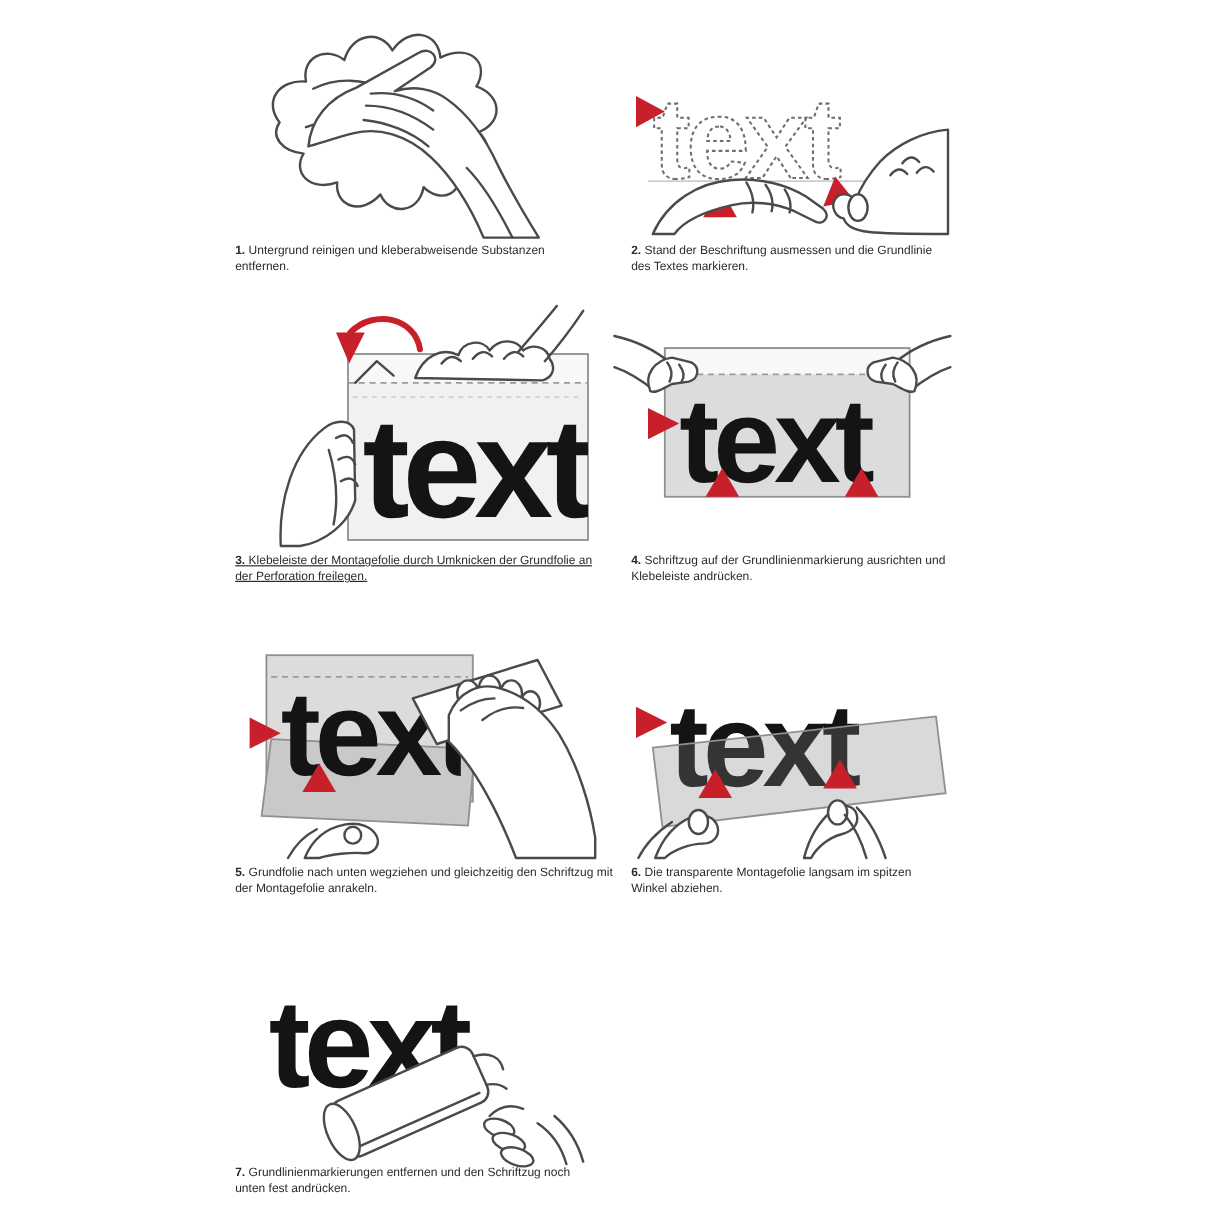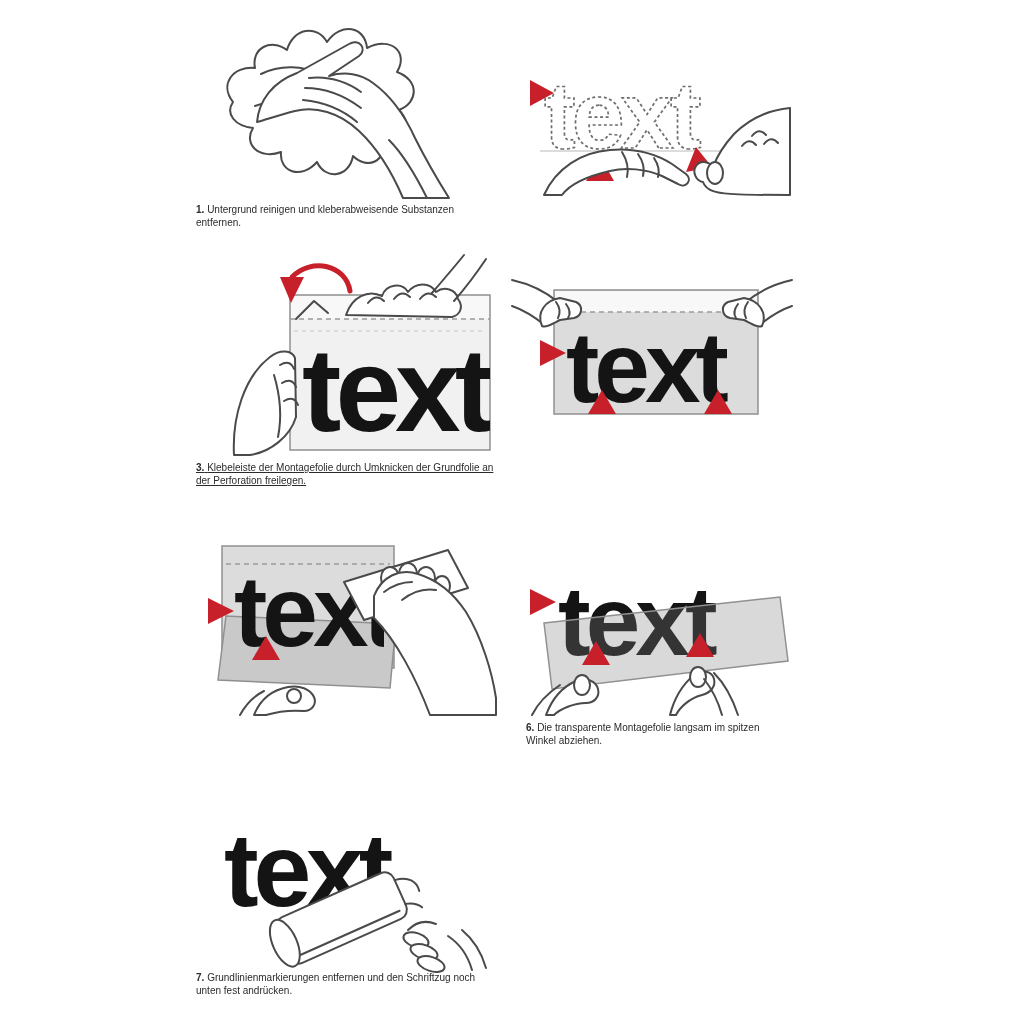--- a/index.html
+++ b/index.html
@@ -154,23 +154,35 @@
     <ellipse class="hand" cx="204" cy="130" rx="13" ry="7" transform="rotate(18 204 130)"></ellipse>
     <ellipse class="hand" cx="212" cy="142" rx="14" ry="7" transform="rotate(18 212 142)"></ellipse>
     <ellipse class="hand" cx="219" cy="154" rx="14" ry="7" transform="rotate(18 219 154)"></ellipse>
     <path class="ink" d="M236,126 C248,134 256,146 260,160 M250,120 C262,130 270,144 274,158 M196,120 C204,112 214,110 224,114"></path>
   </svg>
 
   <p class="caption c1">
     <b>1.</b>
     <span>Untergrund reinigen und kleberabweisende Substanzen entfernen.</span>
   </p>
+  <p class="caption c2">
+    <b>2.</b>
+    <span>Stand der Beschriftung ausmessen und die Grundlinie des Textes markieren.</span>
+  </p>
   <p class="caption c3">
     <b>3.</b>
     <span>Klebeleiste der Montagefolie durch Umknicken der Grundfolie an der Perforation freilegen.</span>
+  </p>
+  <p class="caption c4">
+    <b>4.</b>
+    <span>Schriftzug auf der Grundlinienmarkierung ausrichten und Klebeleiste andrücken.</span>
+  </p>
+  <p class="caption c5">
+    <b>5.</b>
+    <span>Grundfolie nach unten wegziehen und gleichzeitig den Schriftzug mit der Montagefolie anrakeln.</span>
   </p>
   <p class="caption c6">
     <b>6.</b>
     <span>Die transparente Montagefolie langsam im spitzen Winkel abziehen.</span>
   </p>
   <p class="caption c7">
     <b>7.</b>
     <span>Grundlinienmarkierungen entfernen und den Schriftzug noch unten fest andrücken.</span>
   </p>
 

